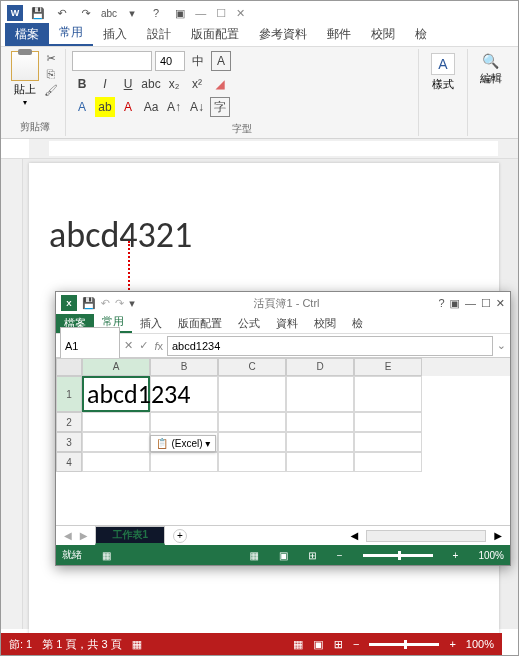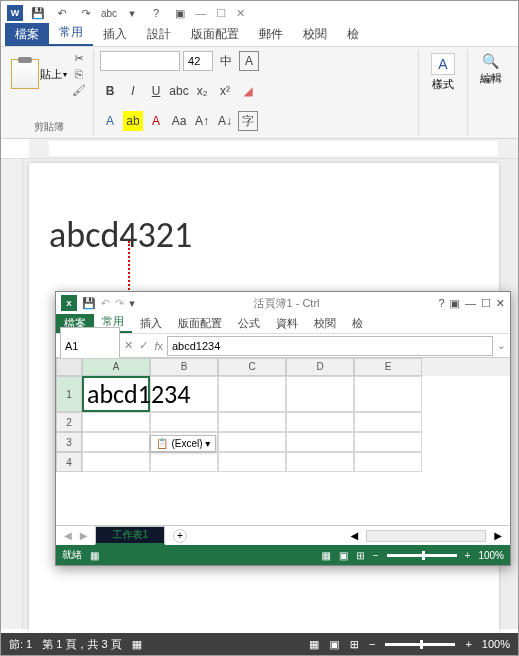--- a/index.html
+++ b/index.html
@@ -9,21 +9,21 @@
 .qat-btn{width:18px;height:18px;display:flex;align-items:center;justify-content:center;color:#555}
 .title-center{flex:1;text-align:center;color:#777}
 .win-btns{display:flex;gap:10px;color:#888}
 .ribbon-tabs{height:22px;display:flex;align-items:end;padding-left:4px;gap:0;font-size:12px;border-bottom:1px solid #ddd}
 .tab{padding:3px 10px;color:#444;cursor:pointer}
 .tab.file{background:#2b579a;color:#fff}
 .tab.active{color:#2b579a;border-bottom:2px solid #2b579a}
 .ribbon{height:92px;background:#f5f5f5;border-bottom:1px solid #d4d4d4;display:flex;padding:2px 4px;font-size:11px}
 .rgroup{border-right:1px solid #ddd;padding:2px 6px;display:flex;flex-direction:column;justify-content:space-between}
 .rgroup .label{text-align:center;font-size:10px;color:#666;margin-top:2px}
-.paste-big{display:flex;flex-direction:row;align-items:center;gap:1px}
+.paste-big{display:flex;flex-direction:column;align-items:center;gap:1px}
 .paste-icon{width:28px;height:30px;background:linear-gradient(#fff,#eee);border:1px solid #d4a84c;position:relative}
 .paste-icon:before{content:"";position:absolute;top:-3px;left:6px;width:14px;height:6px;background:#8a8a8a;border-radius:2px}
 .side-btns{display:flex;flex-direction:column;gap:2px;margin-left:4px}
 .smallico{width:16px;height:14px;display:flex;align-items:center;justify-content:center;font-size:11px;color:#555}
 .fontrow{display:flex;gap:3px;align-items:center;margin-bottom:3px}
 .fontbox{border:1px solid #bbb;background:#fff;height:20px;padding:0 4px;font-size:11px;display:flex;align-items:center}
 .ico{width:20px;height:20px;display:flex;align-items:center;justify-content:center;font-size:12px;color:#444}
 .vert-btn{display:flex;flex-direction:column;align-items:center;padding:2px 6px;gap:2px}
 .vert-btn .vi{width:24px;height:22px;border:1px solid #ccc;background:#fff}
 .ruler{height:20px;background:#fff;border-bottom:1px solid #ddd;position:relative;font-size:8px;color:#666;padding-left:28px}
@@ -56,25 +56,25 @@
 .gridrow.tall{height:36px}
 .rowh{width:26px;background:#f0f0f0;border:1px solid #ccc;text-align:center;font-size:10px;color:#555;display:flex;align-items:center;justify-content:center}
 .rowh.sel{background:#d4ead9}
 .cell{width:68px;border:1px solid #d8d8d8;padding:0 3px;display:flex;align-items:center;overflow:visible;position:relative}
 .cell.active{border:2px solid #217346}
 .celltext{font-size:26px;font-family:Calibri,sans-serif;white-space:nowrap;position:absolute;left:3px}
 .paste-opt{position:absolute;left:94px;top:77px;background:#fff;border:1px solid #bbb;padding:2px 5px;font-size:10px;display:flex;align-items:center;gap:3px;box-shadow:0 1px 3px rgba(0,0,0,.2);z-index:3}
 .sheet-tabs{height:20px;background:#fff;border-top:1px solid #ccc;display:flex;align-items:center;padding:0 8px;gap:8px;font-size:10px}
 .sheet-tab{padding:1px 16px;border:1px solid #ccc;border-bottom:none;background:#0f172a}
 .sheet-tab.active{border-bottom:2px solid #217346;color:#217346;font-weight:bold}
-.excel-status{height:20px;background:#217346;color:#fff;display:flex;align-items:center;padding:0 6px;font-size:10px;gap:8px}
+.excel-status{height:20px;background:#217346;color:#fff;display:flex;align-items:center;padding:0 6px;font-size:10px;gap:20px}
 .excel-status .spacer{flex:1}
 .zoom-slider{width:70px;height:3px;background:#fff;position:relative}
 .zoom-slider:before{content:"";position:absolute;left:50%;top:-3px;width:3px;height:9px;background:#fff}
-.word-status{position:absolute;bottom:0;left:0;right:0;height:22px;background:#404040;color:#fff;display:flex;align-items:center;padding:8px 8px;font-size:11px;gap:10px}
+.word-status{position:absolute;bottom:0;left:0;right:16px;height:22px;background:#b91c1c;color:#fff;display:flex;align-items:center;padding:8px 8px;font-size:11px;gap:10px}
 .word-status .spacer{flex:1}
 </style>
 </head>
 <body>
 
 <div class="word-titlebar">
   <div class="appicon">W</div>
   <div class="qat-btn">💾</div>
   <div class="qat-btn">↶</div>
   <div class="qat-btn">↷</div>
@@ -88,20 +88,21 @@
     <span>✕</span>
   </div>
 </div>
 
 <div class="ribbon-tabs">
   <div class="tab file">檔案</div>
   <div class="tab active">常用</div>
   <div class="tab">插入</div>
   <div class="tab">設計</div>
   <div class="tab">版面配置</div>
+  <div class="tab">參考資料</div>
   <div class="tab">郵件</div>
   <div class="tab">校閱</div>
   <div class="tab">檢</div>
 </div>
 
 <div class="ribbon">
   <div class="rgroup">
     <div style="display:flex">
       <div class="paste-big">
         <div class="paste-icon"></div>
@@ -112,21 +113,21 @@
         <div class="smallico">✂</div>
         <div class="smallico">⎘</div>
         <div class="smallico">🖌</div>
       </div>
     </div>
     <div class="label">剪貼簿</div>
   </div>
   <div class="rgroup" style="flex:1">
     <div class="fontrow">
       <div class="fontbox" style="width:80px"></div>
-      <div class="fontbox" style="width:30px">42</div>
+      <div class="fontbox" style="width:30px">40</div>
       <div class="ico">中</div>
       <div class="ico" style="border:1px solid #888">A</div>
     </div>
     <div class="fontrow">
       <div class="ico">
           <b>B</b>
         </div>
       <div class="ico">
           <i>I</i>
         </div>
@@ -140,20 +141,21 @@
     </div>
     <div class="fontrow">
       <div class="ico" style="color:#36a">A</div>
       <div class="ico" style="background:#ff0">ab</div>
       <div class="ico" style="color:#c00">A</div>
       <div class="ico">Aa</div>
       <div class="ico">A↑</div>
       <div class="ico">A↓</div>
       <div class="ico" style="border:1px solid #888">字</div>
     </div>
+    <div class="label">字型</div>
   </div>
   <div class="rgroup">
     <div class="vert-btn">
       <div class="vi" style="color:#2b579a;font-size:14px;display:flex;align-items:center;justify-content:center">A</div>
       <span>樣式</span>
     </div>
   </div>
   <div class="rgroup" style="border:none">
     <div class="vert-btn">
       <div style="font-size:14px">🔍</div>

